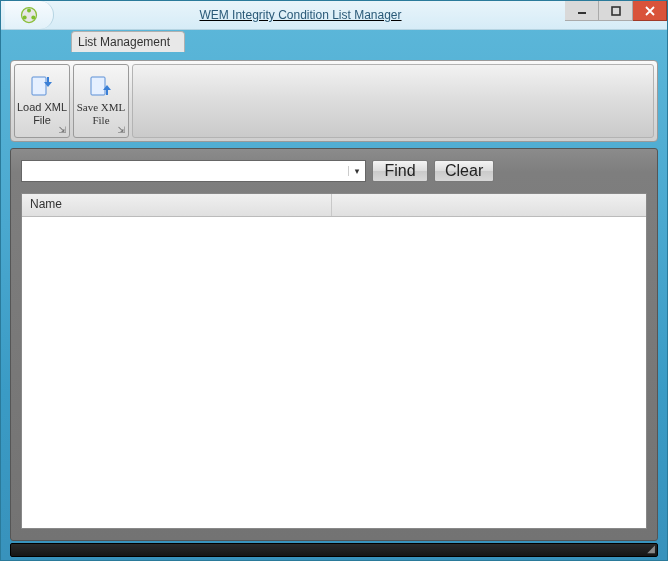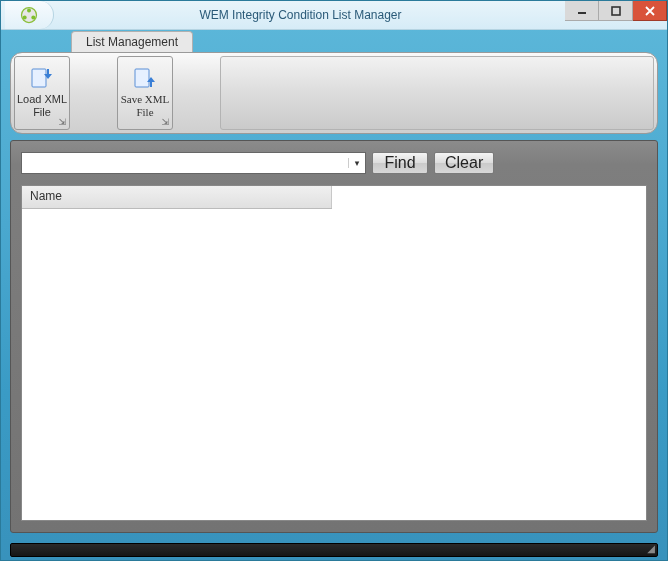--- a/index.html
+++ b/index.html
@@ -18,20 +18,21 @@
     position: relative;
   }
   
   .titlebar {
     height: 28px;
     background: linear-gradient(to bottom, #e8f4fa 0%, #d6ecf7 100%);
     display: flex;
     align-items: center;
     position: relative;
     border-bottom: 1px solid #b5d4e2;
+    text-decoration: underline;
   }
   .app-icon-wrap {
     width: 48px;
     height: 28px;
     display: flex;
     align-items: center;
     justify-content: center;
     background: linear-gradient(to bottom, #f7fbfe 0%, #e2f1f9 100%);
     border-top-right-radius: 14px;
     border-bottom-right-radius: 14px;
@@ -81,40 +82,39 @@
   }
   
   .ribbon-tabs {
     height: 22px;
     display: flex;
     align-items: flex-end;
     padding-left: 70px;
     background: transparent;
   }
   .ribbon-tab {
-    padding: 3px 14px 3px 14px;
+    padding: 3px 14px 3px 6px;
     background: #e8e8e8;
     border: 1px solid #b0b0b0;
     border-bottom: none;
     border-top-left-radius: 4px;
     border-top-right-radius: 4px;
     font-size: 12px;
     color: #333;
     cursor: pointer;
   }
   .ribbon-panel {
     height: 82px;
-    margin: 0 9px 0 9px;
+    margin: 8px 9px 0 9px;
     background: linear-gradient(to bottom, #fafafa 0%, #dedede 50%, #cfcfcf 100%);
     border: 1px solid #9a9a9a;
-    border-radius: 12px;
+    border-radius: 4px;
     display: flex;
     padding: 3px;
     box-sizing: border-box;
-    gap: 44px;
   }
   .ribbon-btn {
     width: 56px;
     height: 74px;
     background: linear-gradient(to bottom, #f6f6f6 0%, #e6e6e6 50%, #d6d6d6 100%);
     border: 1px solid #9a9a9a;
     border-radius: 3px;
     margin-right: 3px;
     display: flex;
     flex-direction: column;
@@ -201,21 +201,21 @@
     cursor: pointer;
     box-sizing: border-box;
   }
   .grid {
     margin-top: 10px;
     height: 336px;
     background: #fff;
     border: 1px solid #888;
     box-sizing: border-box;
     display: flex;
-    flex-direction: row;
+    flex-direction: column;
   }
   .grid-header {
     height: 22px;
     display: flex;
     background: linear-gradient(to bottom, #f0f0f0 0%, #e0e0e0 100%);
     border-bottom: 1px solid #bbb;
   }
   .grid-col {
     padding: 3px 8px;
     font-size: 12px;

